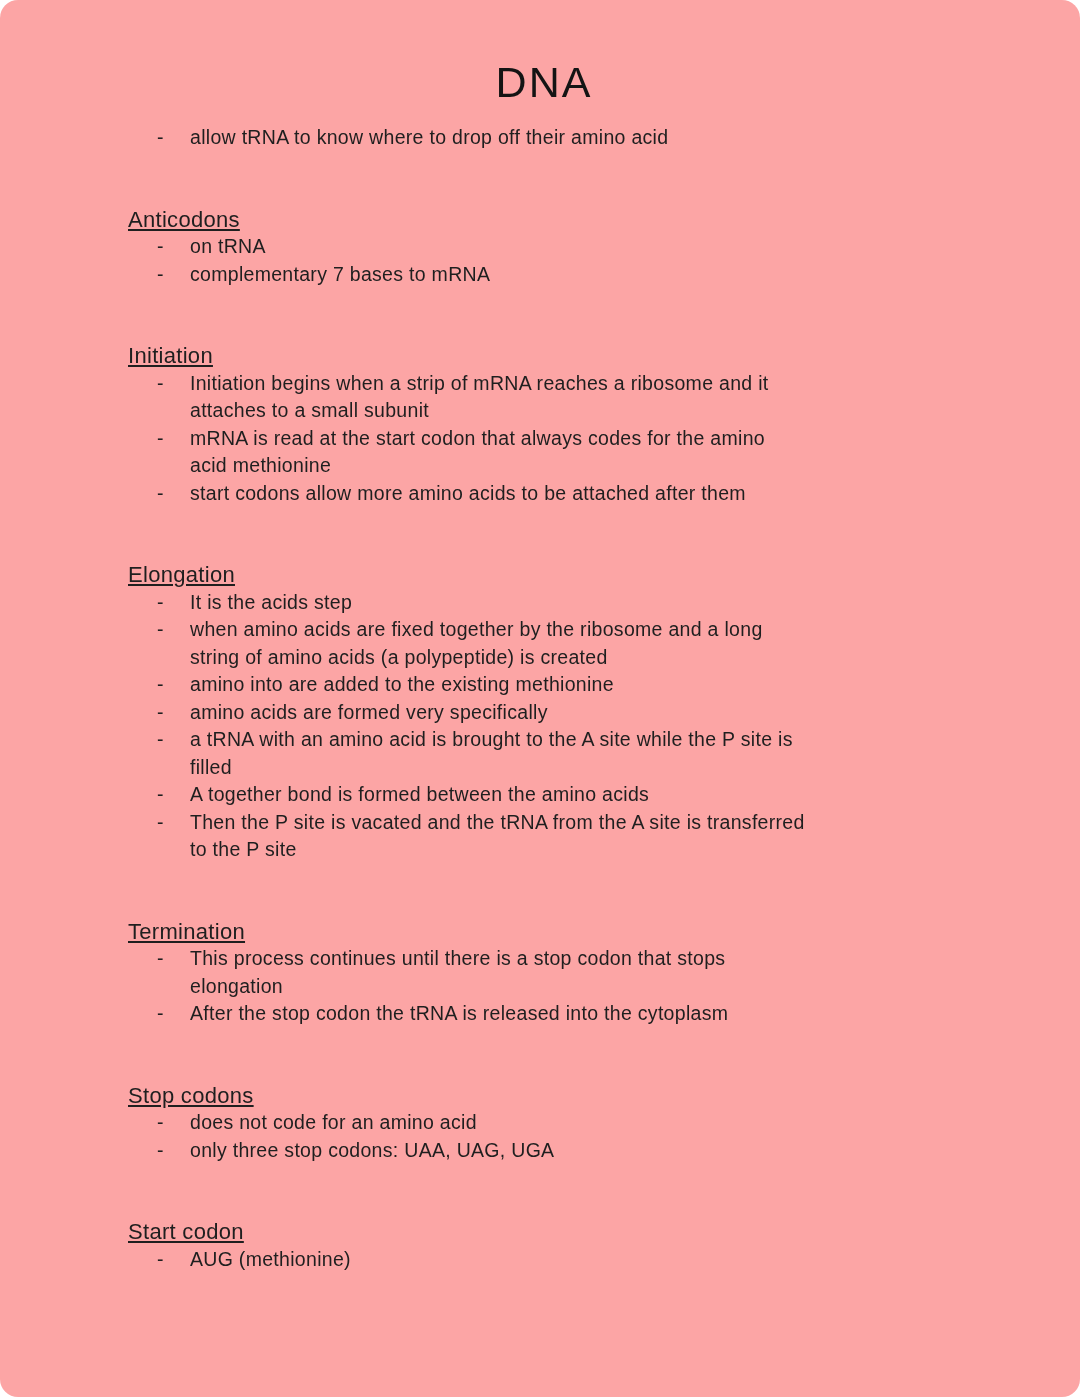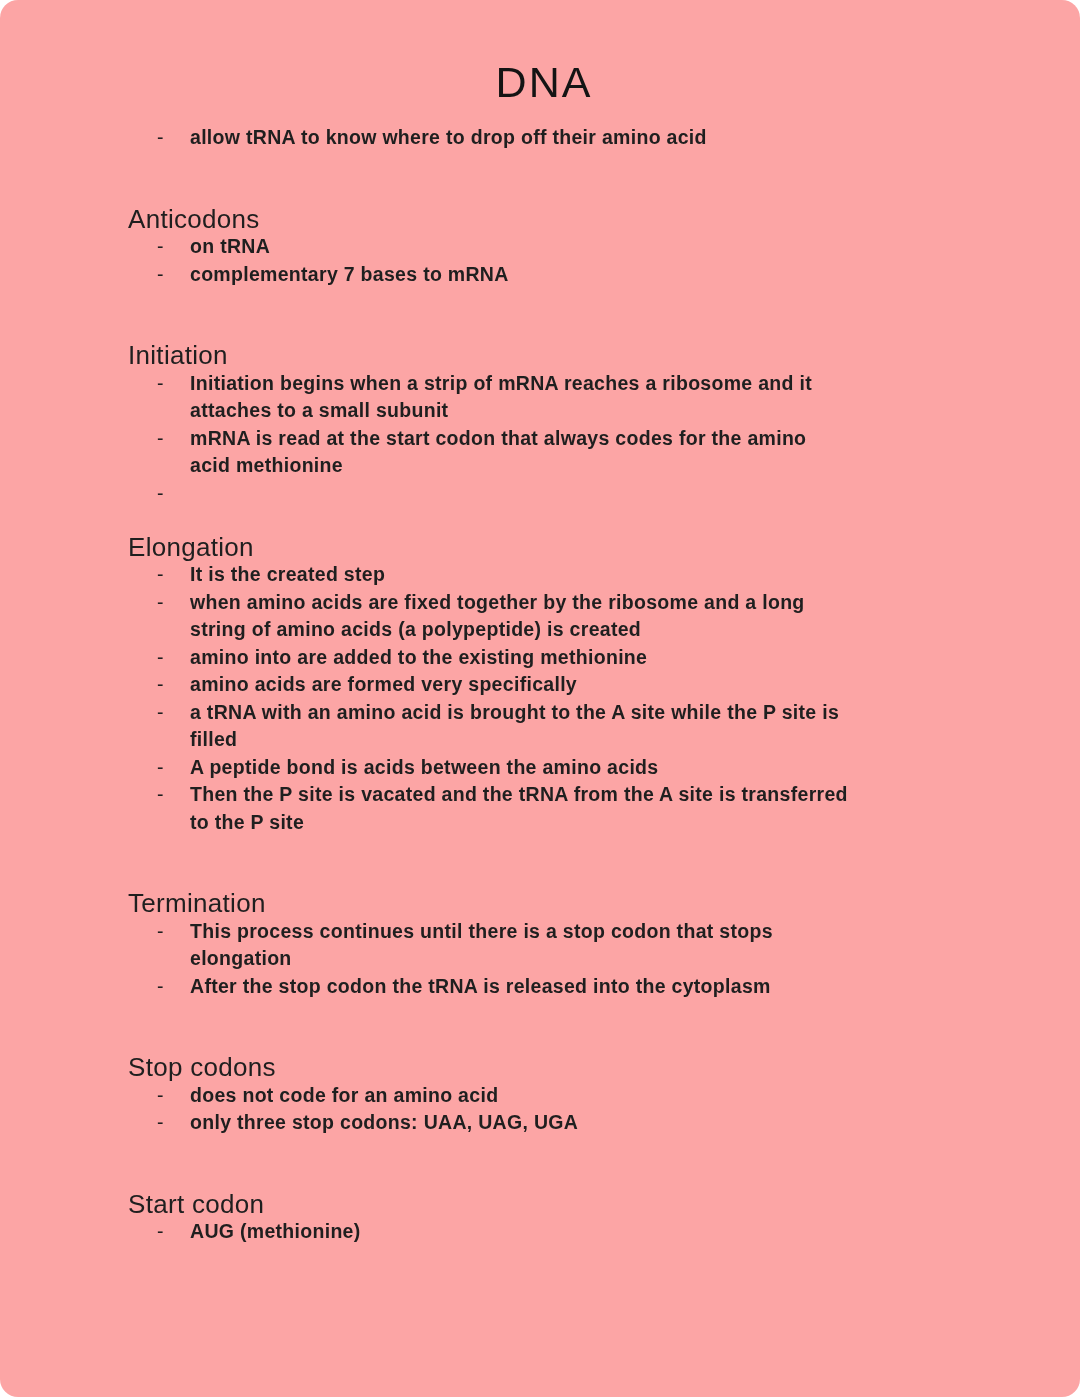--- a/index.html
+++ b/index.html
@@ -22,24 +22,25 @@
       font-size: 43px;
       line-height: 52px;
       font-weight: 400;
       letter-spacing: 2px;
       margin: 0 0 16px 0;
       color: #141414;
     }
     .section { margin-top: 54px; }
     .intro-list { margin-top: 0; }
     .heading {
-      font-size: 26px;
+      font-size: 22px;
       line-height: 27.5px;
       letter-spacing: 0.3px;
       font-weight: 400;
+      text-decoration: underline;
     }
     ul.bullets {
       margin: 0;
       padding: 0;
       list-style: none;
     }
     .bullet {
       position: relative;
       padding-left: 62px;
       font-size: 19.5px;
@@ -47,21 +48,20 @@
       letter-spacing: 0.3px;
       max-width: 830px;
     }
     .dash {
       position: absolute;
       left: 29px;
       top: 0;
     }
     .bullet-text {
       white-space: pre-line;
-      font-weight: bold;
     }
   </style>
 </head>
 <body>
 
 <div class="page">
 
   <h1 class="title">DNA</h1>
 
   <ul class="bullets intro-list">
@@ -76,35 +76,35 @@
     </ul>
   </section>
 
   <section class="section">
     <div class="heading">Initiation</div>
     <ul class="bullets">
       <li class="bullet"><span class="dash">-</span><span class="bullet-text">Initiation begins when a strip of mRNA reaches a ribosome and it
 attaches to a small subunit</span></li>
       <li class="bullet"><span class="dash">-</span><span class="bullet-text">mRNA is read at the start codon that always codes for the amino
 acid methionine</span></li>
-      <li class="bullet"><span class="dash">-</span></li>
+      <li class="bullet"><span class="dash">-</span><span class="bullet-text">start codons allow more amino acids to be attached after them</span></li>
     </ul>
   </section>
 
   <section class="section">
     <div class="heading">Elongation</div>
     <ul class="bullets">
-      <li class="bullet"><span class="dash">-</span><span class="bullet-text">It is the created step</span></li>
+      <li class="bullet"><span class="dash">-</span><span class="bullet-text">It is the acids step</span></li>
       <li class="bullet"><span class="dash">-</span><span class="bullet-text">when amino acids are fixed together by the ribosome and a long
 string of amino acids (a polypeptide) is created</span></li>
       <li class="bullet"><span class="dash">-</span><span class="bullet-text">amino into are added to the existing methionine</span></li>
       <li class="bullet"><span class="dash">-</span><span class="bullet-text">amino acids are formed very specifically</span></li>
       <li class="bullet"><span class="dash">-</span><span class="bullet-text">a tRNA with an amino acid is brought to the A site while the P site is
 filled</span></li>
-      <li class="bullet"><span class="dash">-</span><span class="bullet-text">A peptide bond is acids between the amino acids</span></li>
+      <li class="bullet"><span class="dash">-</span><span class="bullet-text">A together bond is formed between the amino acids</span></li>
       <li class="bullet"><span class="dash">-</span><span class="bullet-text">Then the P site is vacated and the tRNA from the A site is transferred
 to the P site</span></li>
     </ul>
   </section>
 
   <section class="section">
     <div class="heading">Termination</div>
     <ul class="bullets">
       <li class="bullet"><span class="dash">-</span><span class="bullet-text">This process continues until there is a stop codon that stops
 elongation</span></li>

